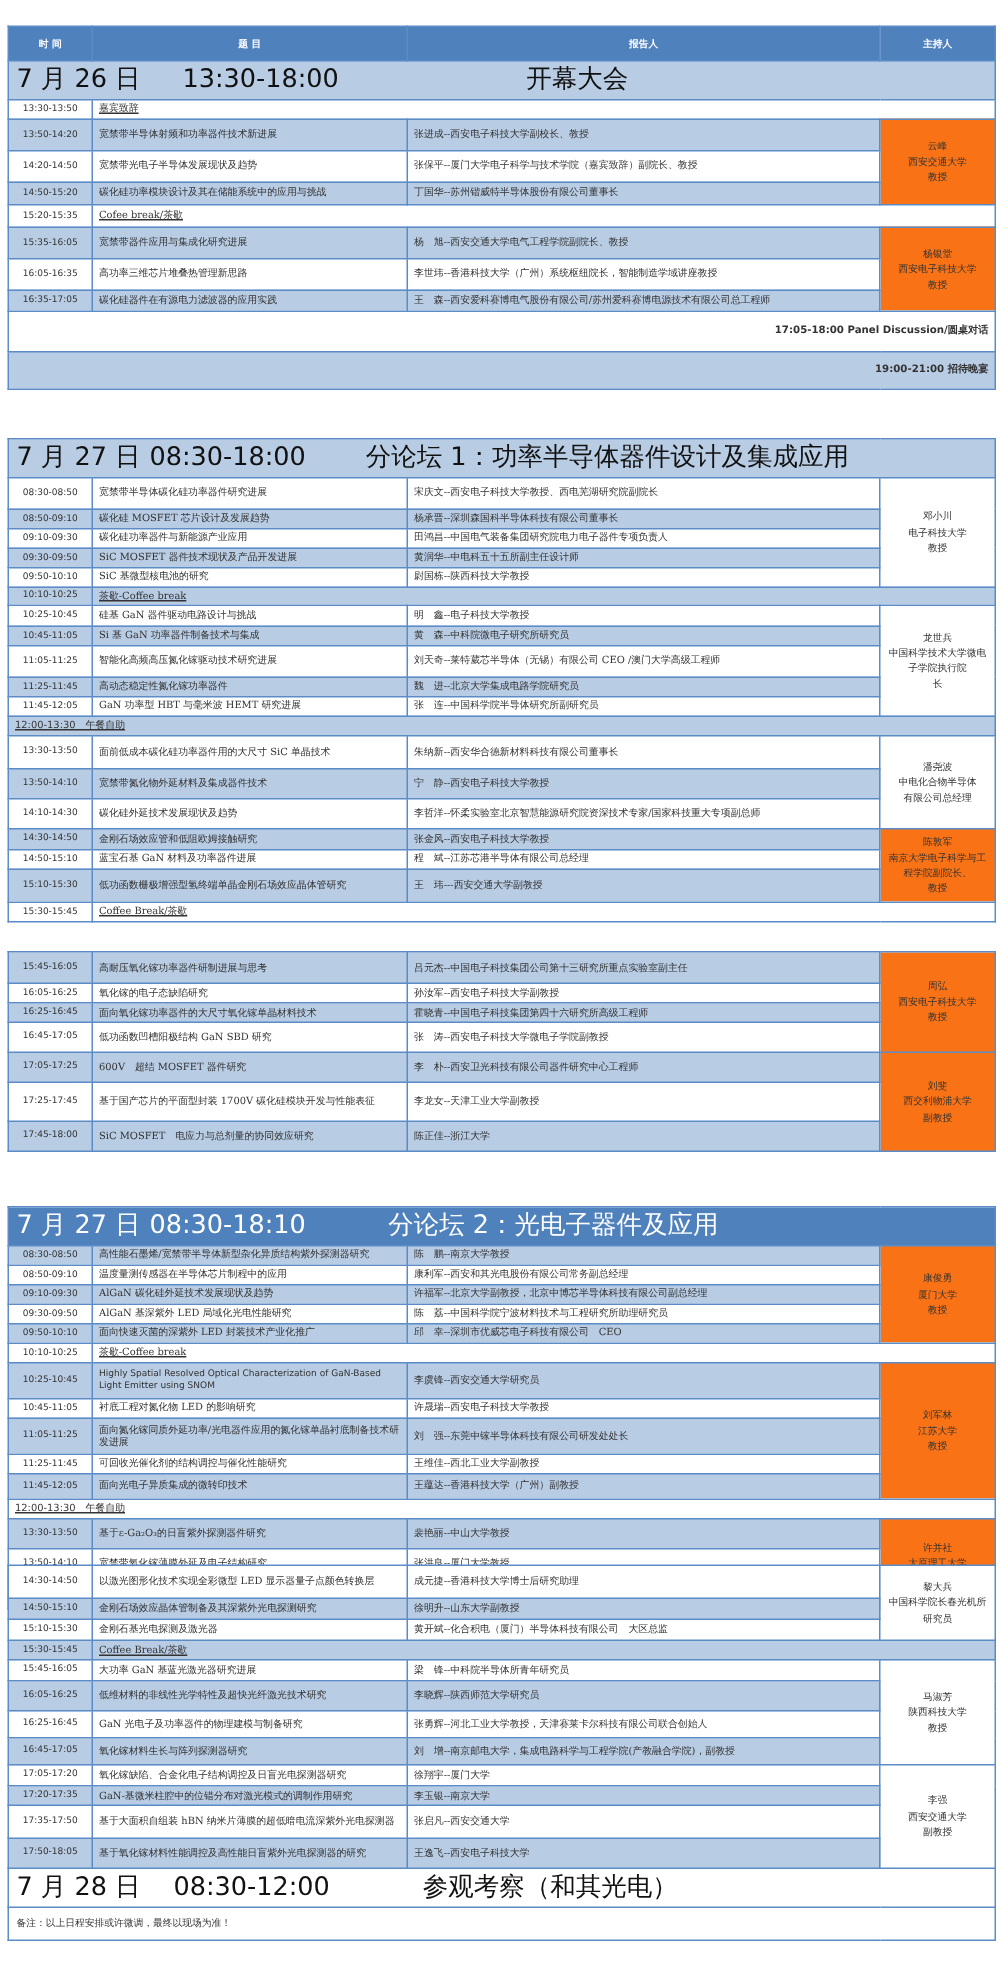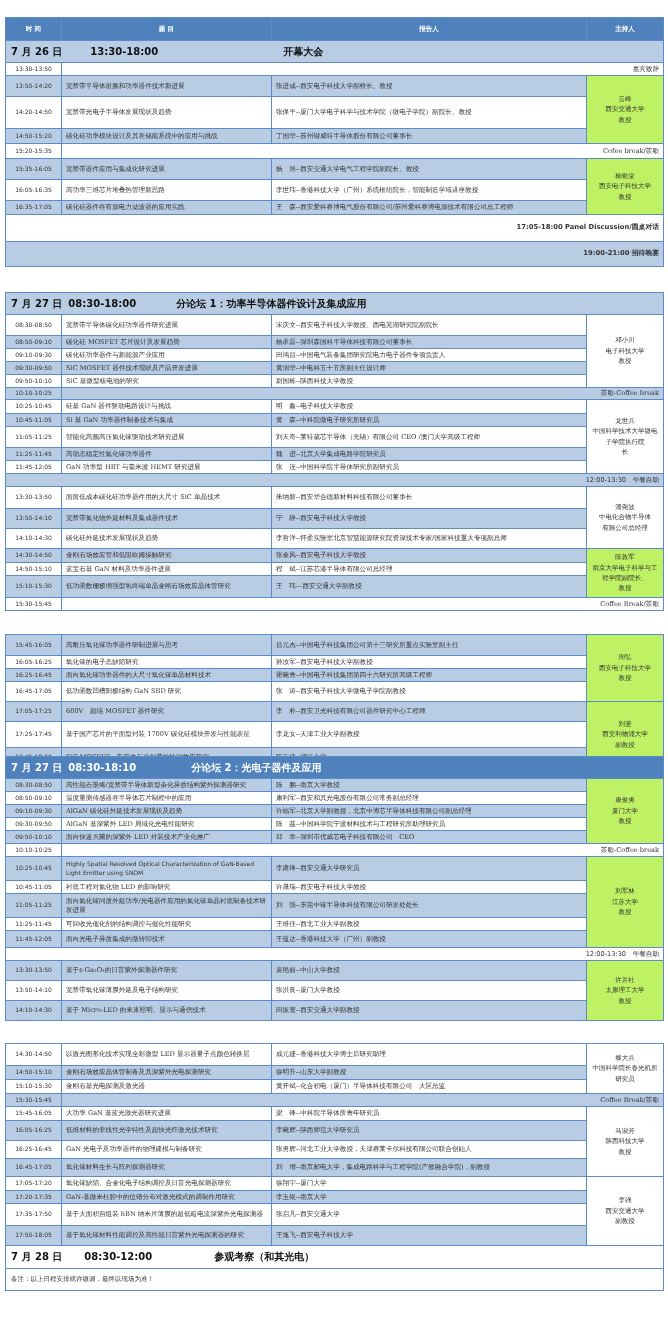--- a/index.html
+++ b/index.html
@@ -2,32 +2,32 @@
 <html><head>
 <meta charset="utf-8">
 <style>
   * { box-sizing: border-box; margin: 0; padding: 0; }
   body { width: 668px; height: 1325px; background: #ffffff; font-family: "DejaVu Serif", "Liberation Serif", serif; color: #333; overflow: hidden; }
   .wrap { position: absolute; left: 5px; width: 658px; }
   table { width: 658px; border-collapse: collapse; table-layout: fixed; }
   td, th { border: 1px solid #5b8cc7; font-size: 6.6px; line-height: 1.35; padding: 1px 4px; vertical-align: middle; }
   col.c-time { width: 56px; } col.c-title { width: 210px; } col.c-spk { width: 315px; } col.c-host { width: 77px; }
   .hdr th { background: #4f81bd; color: #fff; font-family: "DejaVu Sans", sans-serif; font-weight: bold; font-size: 6.5px; height: 23px; }
-  .day td { font-family: "DejaVu Sans", sans-serif; font-weight: bold; font-size: 10px; color: #111; height: 22px; padding-left: 5px; }
+  .day td { font-family: "DejaVu Sans", sans-serif; font-weight: normal; font-size: 17px; color: #111; height: 22px; padding-left: 5px; }
   .day td.light { background: #b8cce4; }
   .day td.white { background: #ffffff; }
   .day td.blue { background: #4f81bd; color: #fff; }
   .day span.gap { display: inline-block; }
   .time { text-align: center; font-family: "DejaVu Sans", sans-serif; font-size: 6px; color: #333; }
   .blue td { background: #b8cce4; }
   .white td { background: #ffffff; }
   td.host { text-align: center; font-size: 6.5px; line-height: 1.6; }
-  td.host.bl { background: #bef264; }
+  td.host.bl { background: #f97316; }
   td.host.wh { background: #ffffff; }
-  td.center { text-align: right; }
+  td.center { text-align: left; text-decoration: underline; }
   .sans { font-family: "DejaVu Sans", sans-serif; }
   .span-row td { text-align: right; font-family: "DejaVu Sans", sans-serif; font-weight: bold; font-size: 6.8px; }
   .note td { font-size: 6.5px; height: 22px; padding-left: 5px; background: #fff; }
 </style>
 </head>
 <body>
 
 <div class="wrap" style="top:17px;">
 <table>
   <colgroup>
@@ -49,24 +49,24 @@
   <tr class="white" style="height:13px">
     <td class="time">13:30-13:50</td>
     <td colspan="3" class="center">嘉宾致辞</td>
   </tr>
   <tr class="blue" style="height:21px">
     <td class="time">13:50-14:20</td>
     <td>宽禁带半导体射频和功率器件技术新进展</td>
     <td>张进成--西安电子科技大学副校长、教授</td>
     <td rowspan="3" class="host bl"><span>云峰</span><br><span>西安交通大学</span><br><span>教授</span></td>
   </tr>
-  <tr class="white" style="height:32px">
+  <tr class="white" style="height:21px">
     <td class="time">14:20-14:50</td>
     <td>宽禁带光电子半导体发展现状及趋势</td>
-    <td>张保平--厦门大学电子科学与技术学院（微电子学院）副院长、教授</td>
+    <td>张保平--厦门大学电子科学与技术学院（嘉宾致辞）副院长、教授</td>
   </tr>
   <tr class="blue" style="height:15px">
     <td class="time">14:50-15:20</td>
     <td>碳化硅功率模块设计及其在储能系统中的应用与挑战</td>
     <td>丁国华--苏州锴威特半导体股份有限公司董事长</td>
   </tr>
   <tr class="white" style="height:15px">
     <td class="time">15:20-15:35</td>
     <td colspan="3" class="center">Cofee break/茶歇</td>
   </tr>
@@ -250,21 +250,21 @@
         </tr>
   <tr class="blue" style="height:20px">
           <td class="time">17:45-18:00</td>
           <td>SiC MOSFET　电应力与总剂量的协同效应研究</td>
           <td>陈正佳--浙江大学</td>
         </tr>
 </tbody>
     </table>
 </div>
 
-<div class="wrap" style="top:756px;">
+<div class="wrap" style="top:804px;">
 <table>
   <colgroup>
         <col class="c-time">
         <col class="c-title">
         <col class="c-spk">
         <col class="c-host">
       </colgroup>
   <tbody>
         <tr class="day">
     <td colspan="4" class="blue"><span>7 月 27 日</span><span class="gap" style="width:6px"></span><span>08:30-18:10</span><span class="gap" style="width:55px"></span><span>分论坛 2：光电子器件及应用</span></td>

